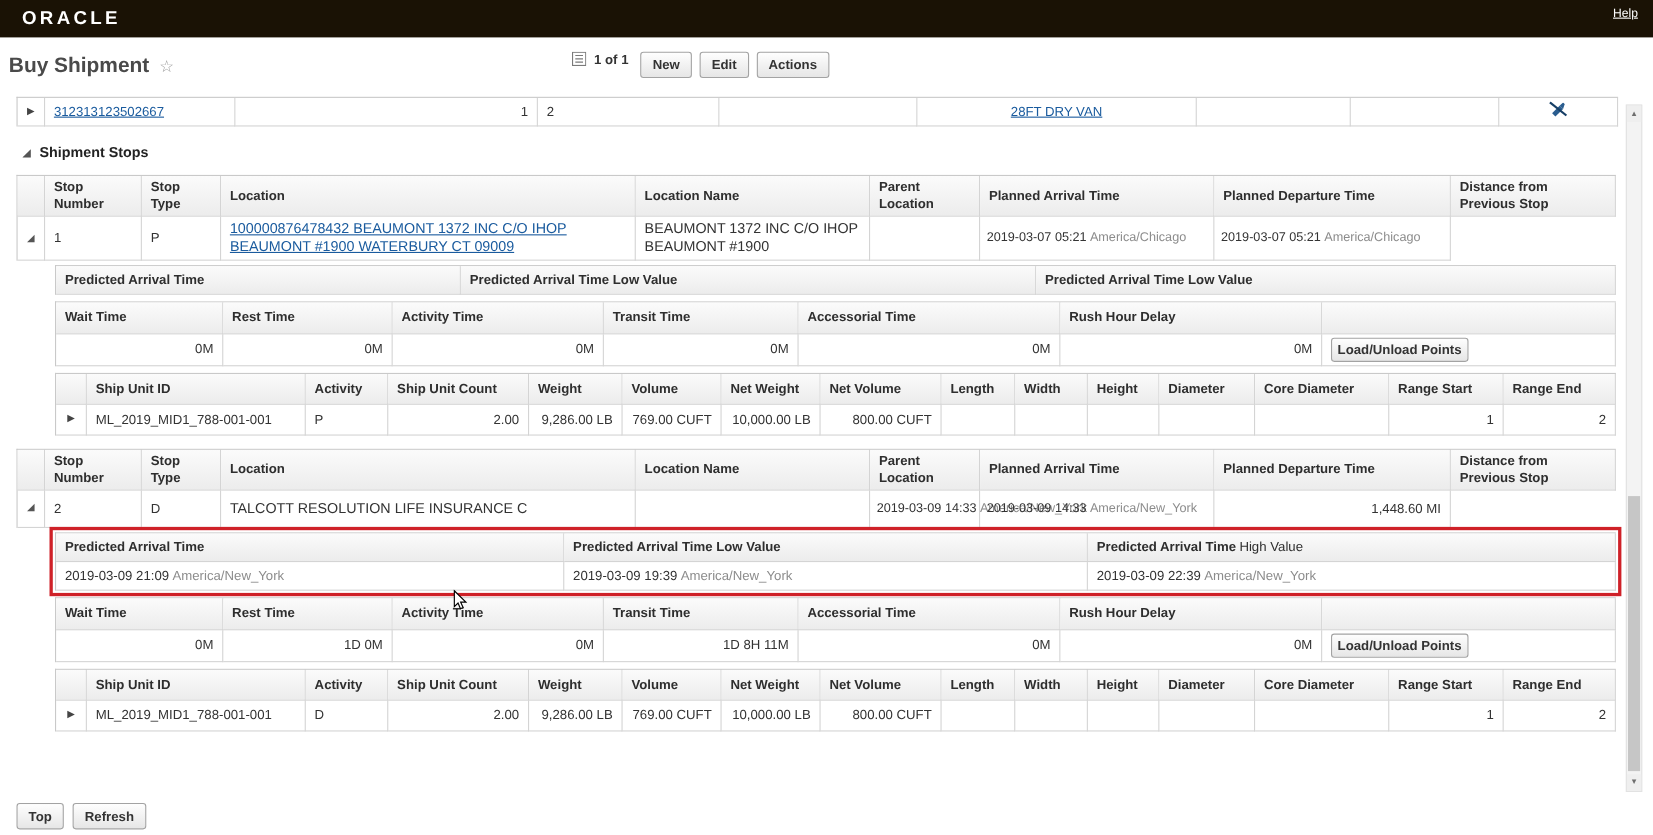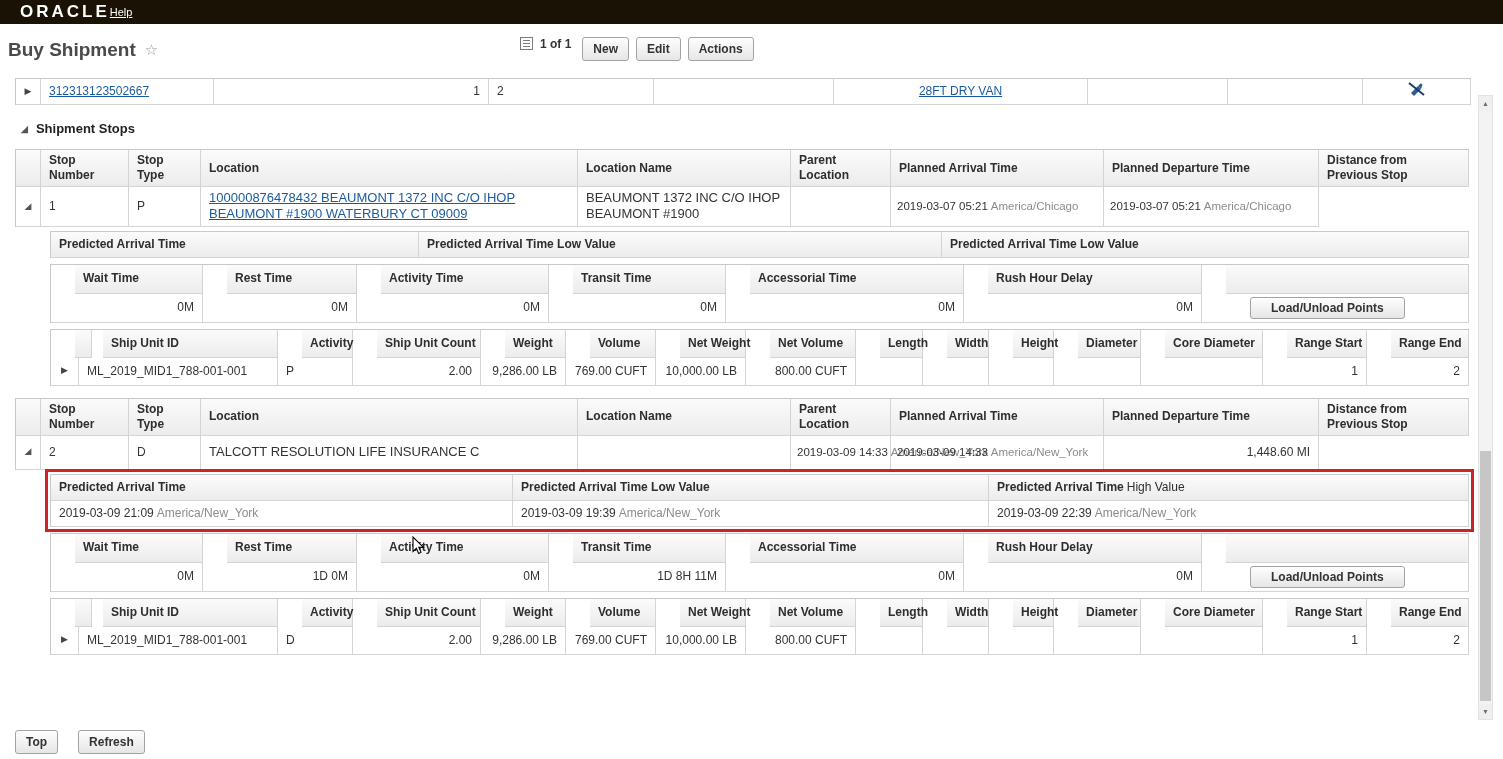--- a/index.html
+++ b/index.html
@@ -1,22 +1,22 @@
 <!DOCTYPE html>
 <html><head>
 <meta charset="utf-8">
 <style>
   * { margin:0; padding:0; box-sizing:border-box; }
   html,body { width:1503px; height:759px; }
   body { position:relative; overflow:hidden; background:#fff;
          font-family:"Liberation Sans", sans-serif; font-size:12px; color:#333; }
 
   
-  .topbar { height:24px; background:#1a1205; display:flex; align-items:center;
-            padding:0 14px 0 20px; }
+  .topbar { height:34px; background:#1a1205; display:flex; align-items:center;
+            justify-content:space-between; padding:0 14px 0 20px; }
   .brand { color:#fff; font-size:17px; font-weight:bold; letter-spacing:3px; }
   .help-link { color:#fff; font-size:11px; text-decoration:underline; cursor:pointer; align-self:flex-start; margin-top:6px; }
 
   
   .page-header { position:relative; height:54px; }
   .title-wrap { position:absolute; left:8px; top:15px; display:flex; align-items:center; gap:9px; }
   .page-title { font-size:19px; font-weight:bold; color:#4a4a4a; }
   .star { color:#9a9a9a; font-size:15px; cursor:pointer; }
   .center-tools { position:absolute; left:520px; top:13px; display:flex; align-items:flex-start; gap:7px; }
   .rec-count { font-weight:bold; color:#333; margin-right:4px; }
@@ -45,33 +45,33 @@
   
   .t-top   { grid-template-columns:25px 173px 275px 165px 180px 254px 140px 135px 108px; }
   .t-stops { grid-template-columns:25px 88px 72px 377px 213px 100px 213px 215px 150px; }
   .t-pred1 { grid-template-columns:368px 523px 527px; }
   .t-pred2 { grid-template-columns:462px 476px 480px; }
   .t-times { grid-template-columns:152px 154px 192px 177px 238px 238px 267px; }
   .t-ship  { grid-template-columns:28px 199px 75px 128px 85px 90px 90px 110px 67px 66px 65px 87px 122px 104px 102px; }
 
   .t-stops .hc { min-height:44px; }
   .t-stops .cell { min-height:34px; }
-  .t-times .hc, .t-ship .hc { min-height:29px;margin-left:24px; }
+  .t-times .hc, .t-ship .hc { min-height:29px; }
   .t-ship .cell { min-height:28px; white-space:nowrap;text-align:center; }
 
   .section-head { display:flex; align-items:center; gap:8px; margin:16px 0 13px 6px;
                   font-weight:bold; font-size:13px; color:#222; }
   .sub { margin:4px 0 6px 35px; }
   .stop-block { margin-top:12px; }
   .hl { outline:3px solid #cf2128; outline-offset:2px; }
 
-  .sub-btn { padding:3px 20px;margin-left:40px; }
-
-  
-  .footer { position:absolute; left:15px; bottom:5px; display:flex; gap:20px; }
+  .sub-btn { padding:3px 5px; }
+
+  
+  .footer { position:absolute; left:15px; bottom:5px; display:flex; gap:8px; }
 
   
   .vscroll { position:absolute; right:10px; top:95px; width:15px; height:625px;
              background:#f3f3f3; border:1px solid #e2e2e2; }
   .sb-btn { height:15px; display:flex; align-items:center; justify-content:center;
             font-size:7px; color:#6e6e6e; background:#efefef; cursor:pointer; }
   .sb-track { position:relative; height:593px; }
   .sb-thumb { position:absolute; top:340px; left:1px; width:11px; height:250px; background:#c6c6c6; cursor:pointer; }
 
   .cursor { position:absolute; left:412px; top:536px; z-index:50; }

